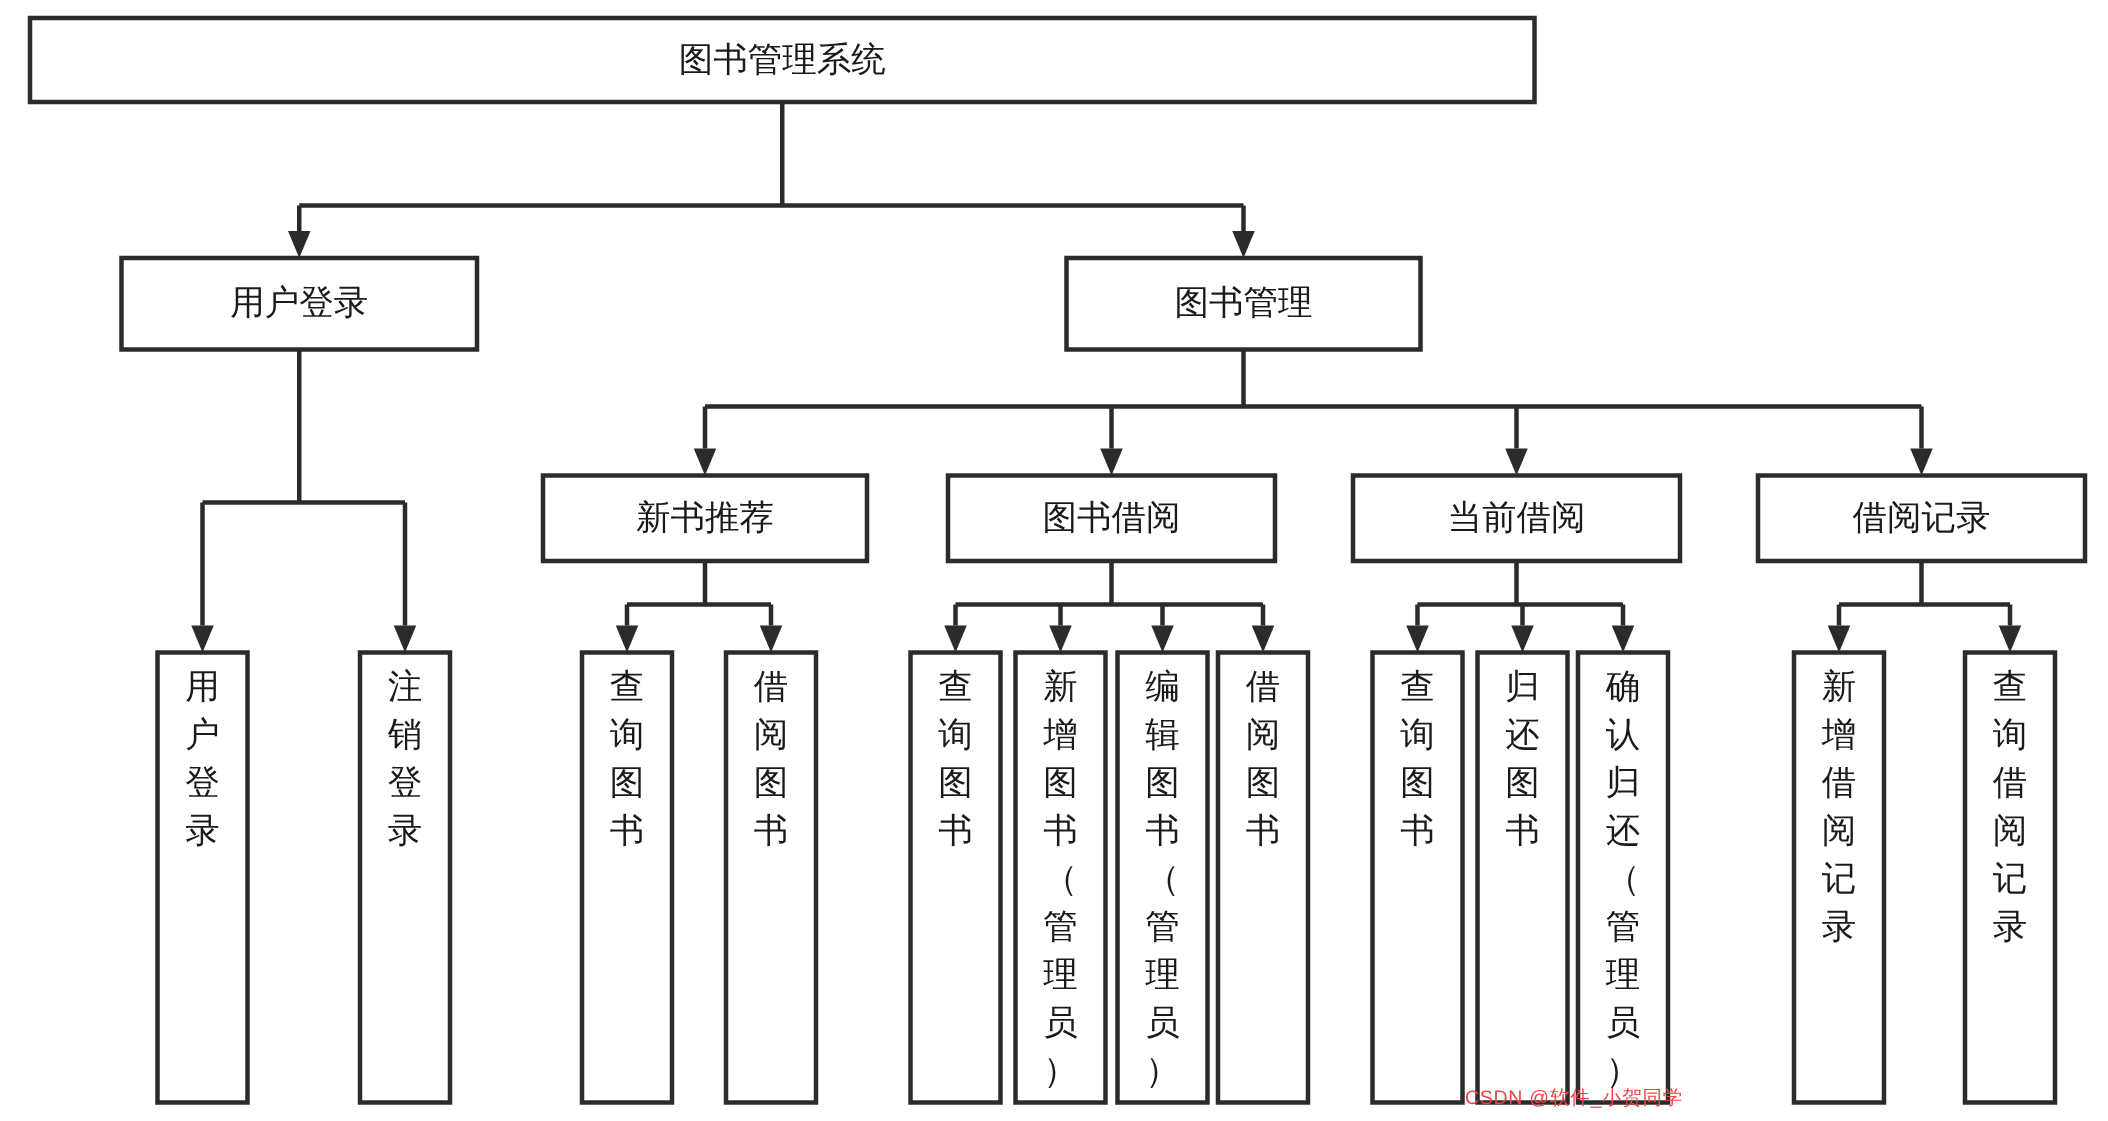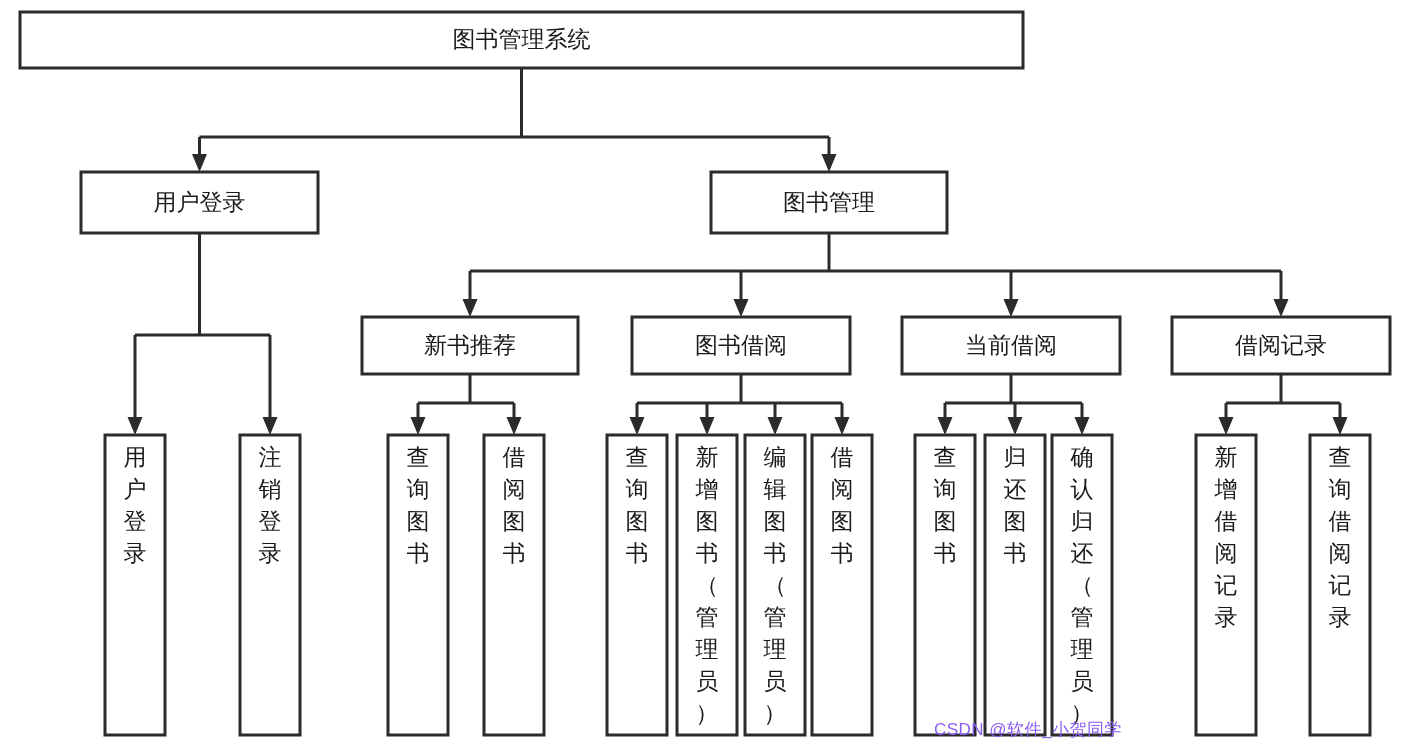--- a/index.html
+++ b/index.html
@@ -53,22 +53,22 @@
     fill: #1a1a1a;
     font-family: "Liberation Sans", "DejaVu Sans", sans-serif;
     font-size: 23px;
     text-anchor: middle;
   }
   .watermark {
     position: absolute;
     right: 12px;
     bottom: 6px;
     font-family: "Liberation Sans", "DejaVu Sans", sans-serif;
-    font-size: 17px;
-    color: #8b5cf6;
+    font-size: 13px;
+    color: #ef4444;
     letter-spacing: 0.5px;
     white-space: nowrap;
     user-select: none;
   }
 </style>
 </head>
 <body>
 
 <div id="diagram-root">
   <svg class="diagram" id="diagram-svg" viewBox="0 0 1405 747" xmlns="http://www.w3.org/2000/svg">

